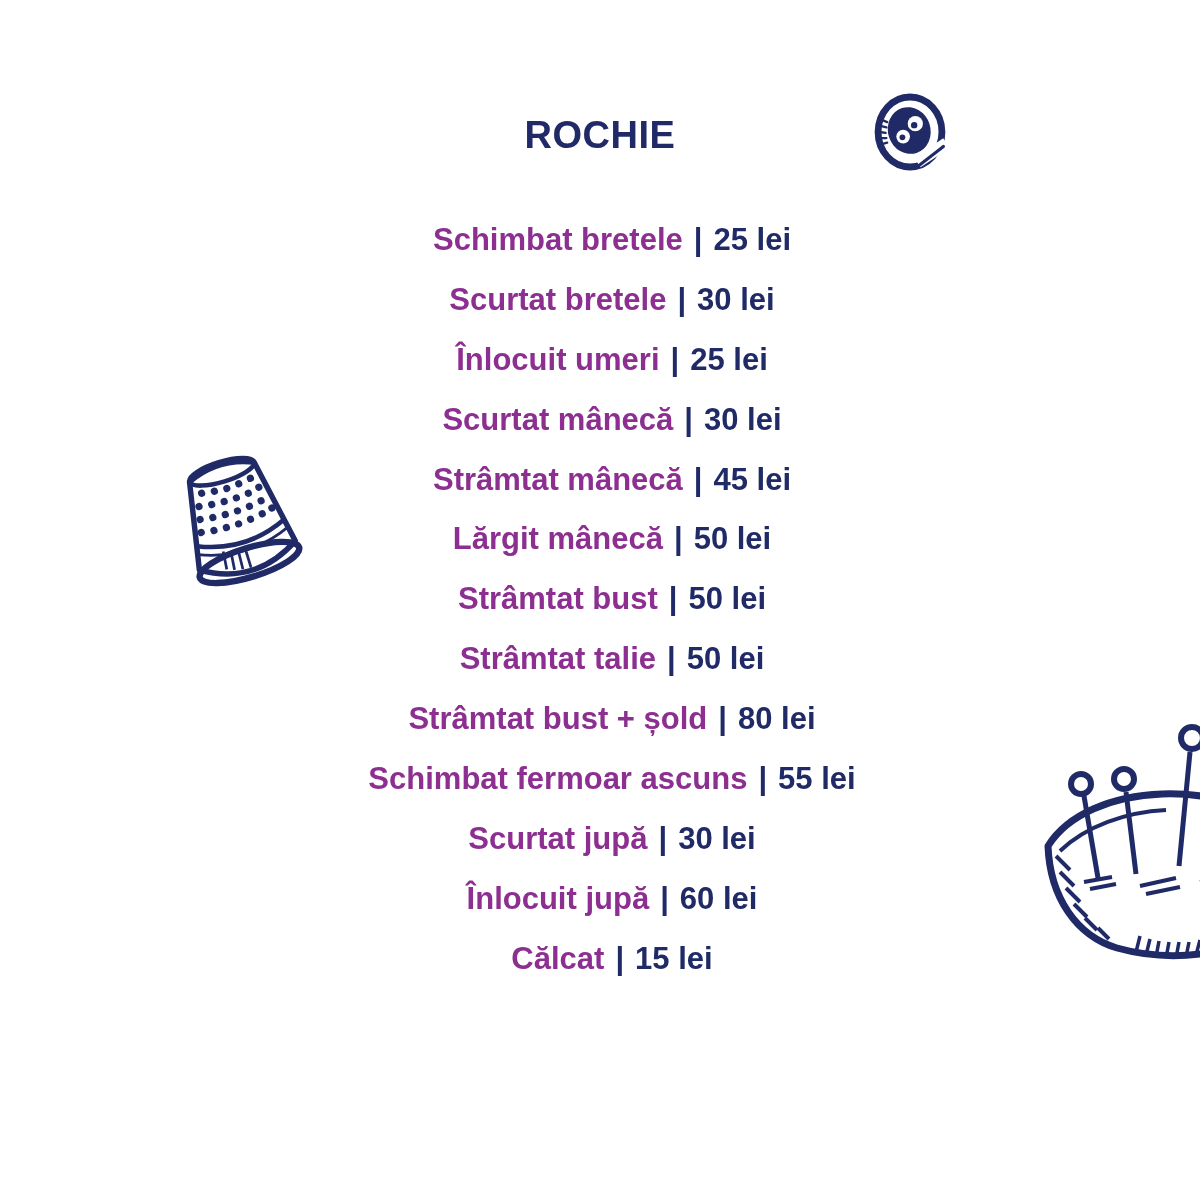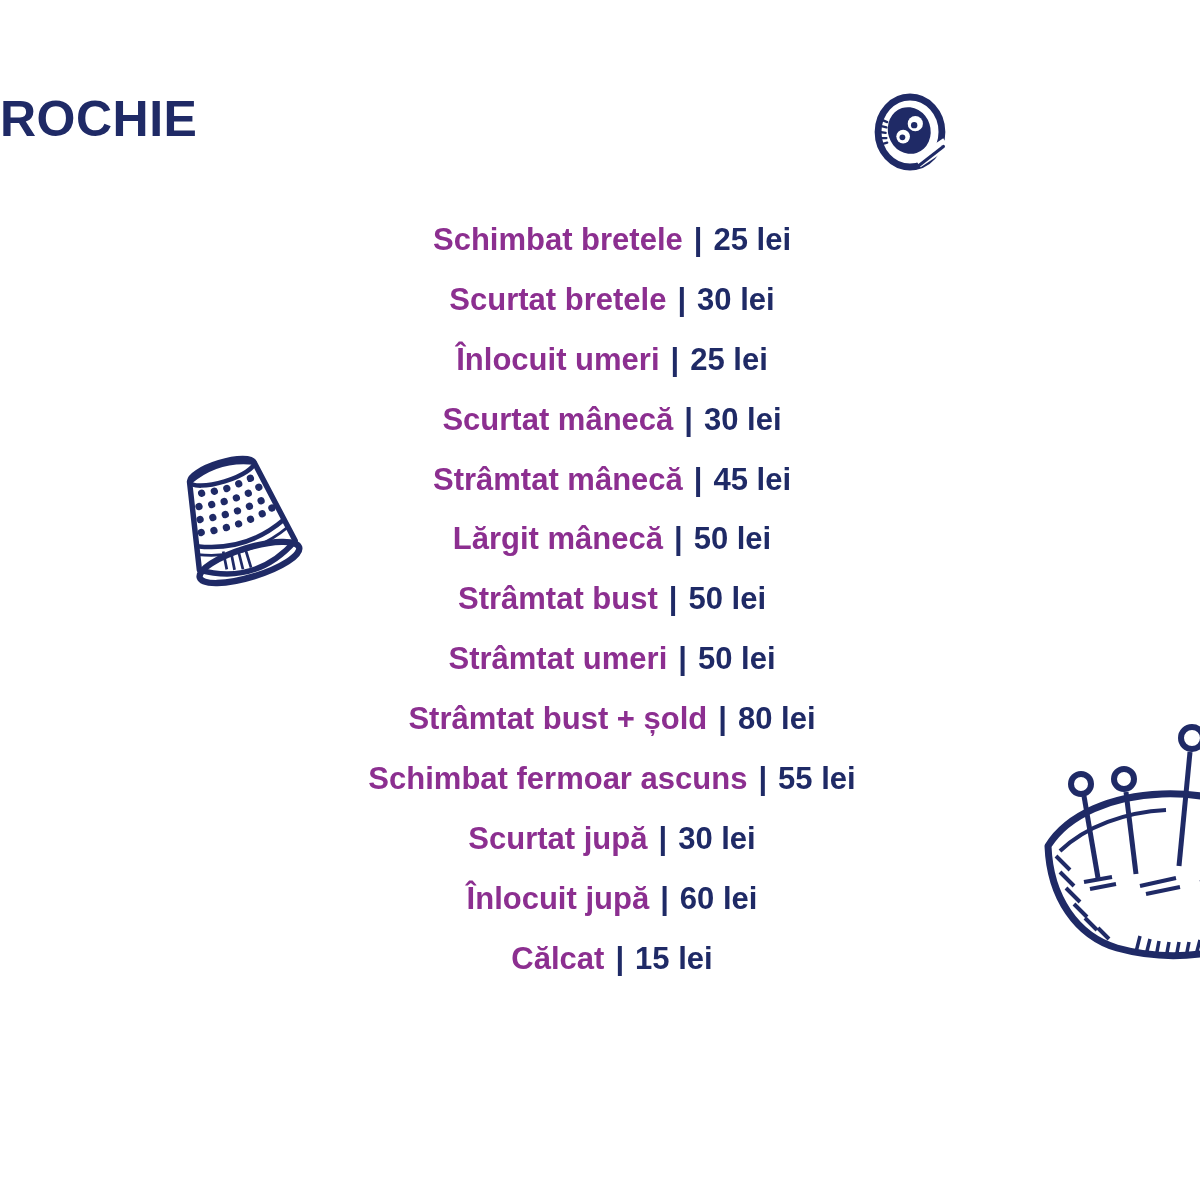--- a/index.html
+++ b/index.html
@@ -10,23 +10,23 @@
   html,body{margin:0;padding:0;background:var(--bg);}
   .page{
     position:relative;
     width:1200px;height:1200px;
     overflow:hidden;
     background:var(--bg);
     font-family:"Liberation Sans", sans-serif;
   }
   .title{
     position:absolute;
-    top:100px;left:0;width:100%;
-    text-align:left;
-    font-size:50px;line-height:38px;
+    top:116px;left:0;width:100%;
+    text-align:center;
+    font-size:38px;line-height:38px;
     font-weight:bold;
     letter-spacing:0.5px;
     color:var(--navy);
   }
   .menu{
     position:absolute;
     top:210px;left:12px;width:100%;
   }
   .row{
     height:59.9px;line-height:59.9px;
@@ -152,21 +152,21 @@
 
       <div class="row">
         <span class="name">Lărgit mânecă</span><span class="sep">|</span><span class="price">50 lei</span>
       </div>
 
       <div class="row">
         <span class="name">Strâmtat bust</span><span class="sep">|</span><span class="price">50 lei</span>
       </div>
 
       <div class="row">
-        <span class="name">Strâmtat umeri</span><span class="sep">|</span><span class="price">50 lei</span>
+        <span class="name">Strâmtat talie</span><span class="sep">|</span><span class="price">50 lei</span>
       </div>
 
       <div class="row">
         <span class="name">Strâmtat bust + șold</span><span class="sep">|</span><span class="price">80 lei</span>
       </div>
 
 
       <div class="row">
         <span class="name">Schimbat fermoar ascuns</span><span class="sep">|</span><span class="price">55 lei</span>
       </div>

